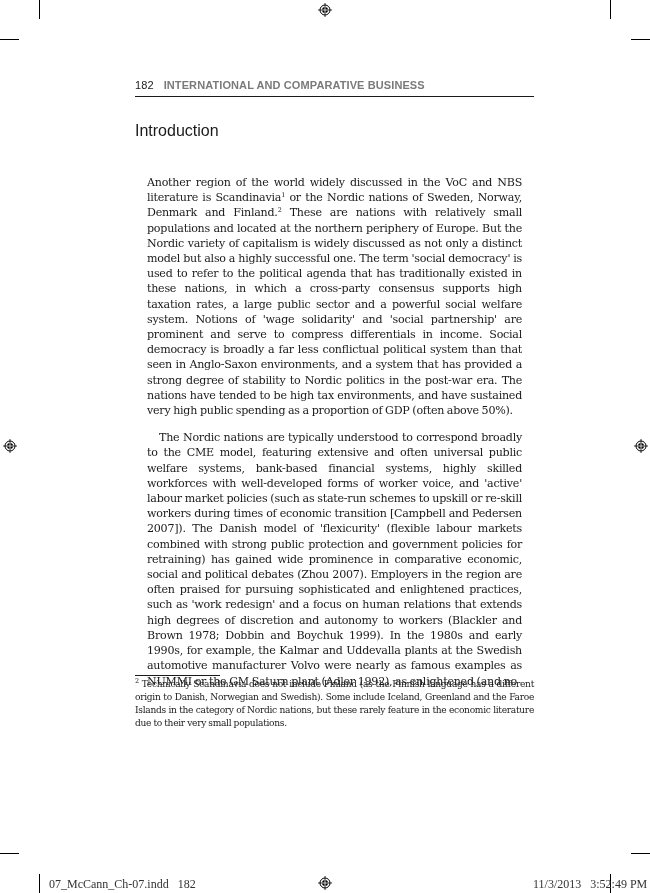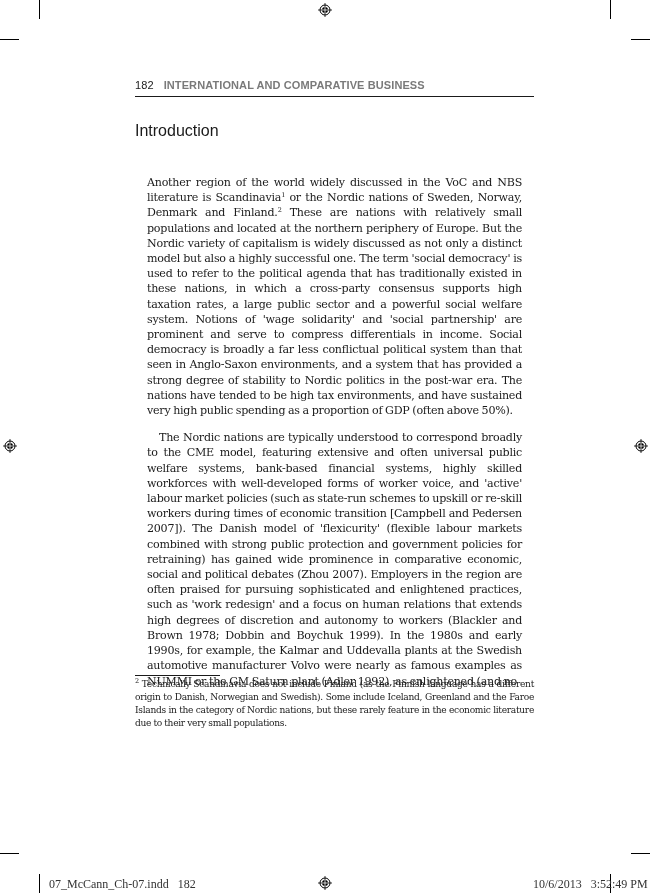--- a/index.html
+++ b/index.html
@@ -94,13 +94,13 @@
     <p>The Nordic nations are typically understood to correspond broadly to the CME model, featuring extensive and often universal public welfare systems, bank-based financial systems, highly skilled workforces with well-developed forms of worker voice, and 'active' labour market policies (such as state-run schemes to upskill or re-skill workers during times of economic transition [Campbell and Pedersen 2007]). The Danish model of 'flexicurity' (flexible labour markets combined with strong public protection and government policies for retraining) has gained wide prominence in comparative economic, social and political debates (Zhou 2007). Employers in the region are often praised for pursuing sophisticated and enlightened practices, such as 'work redesign' and a focus on human relations that extends high degrees of discretion and autonomy to workers (Blackler and Brown 1978; Dobbin and Boychuk 1999). In the 1980s and early 1990s, for example, the Kalmar and Uddevalla plants at the Swedish automotive manufacturer Volvo were nearly as famous examples as NUMMI or the GM Saturn plant (Adler 1992), as enlightened (and no</p>
   </div>
 
   <div class="fn-rule"></div>
   <div class="footnotes">
     <p><sup>2</sup><span> Technically Scandinavia does not include Finland (as the Finnish language has a different origin to Danish, Norwegian and Swedish). Some include Iceland, Greenland and the Faroe Islands in the category of Nordic nations, but these rarely feature in the economic literature due to their very small populations.</span></p>
   </div>
 </div>
 
 <div class="slug" style="left:49px; white-space:pre;">07_McCann_Ch-07.indd   182</div>
-<div class="slug" style="left:533px; white-space:pre;">10/6/2013   3:52:49 PM</div>
+<div class="slug" style="left:533px; white-space:pre;">11/3/2013   3:52:49 PM</div>
 
 </body></html>

